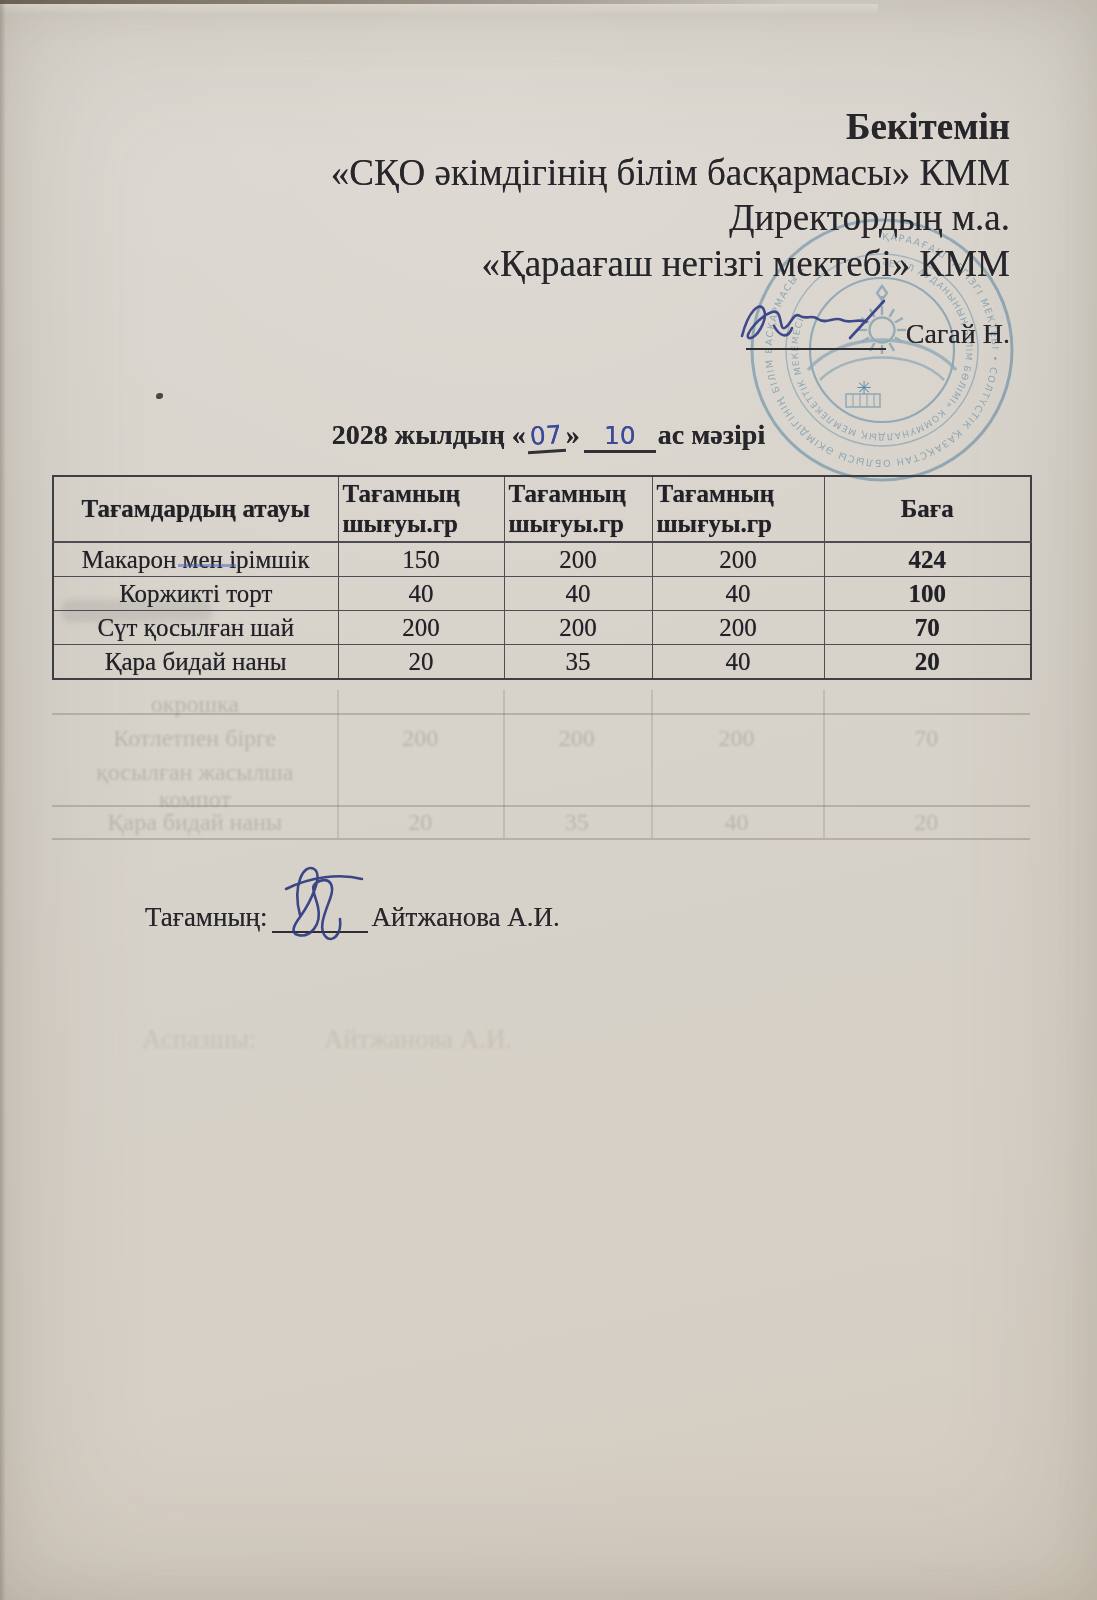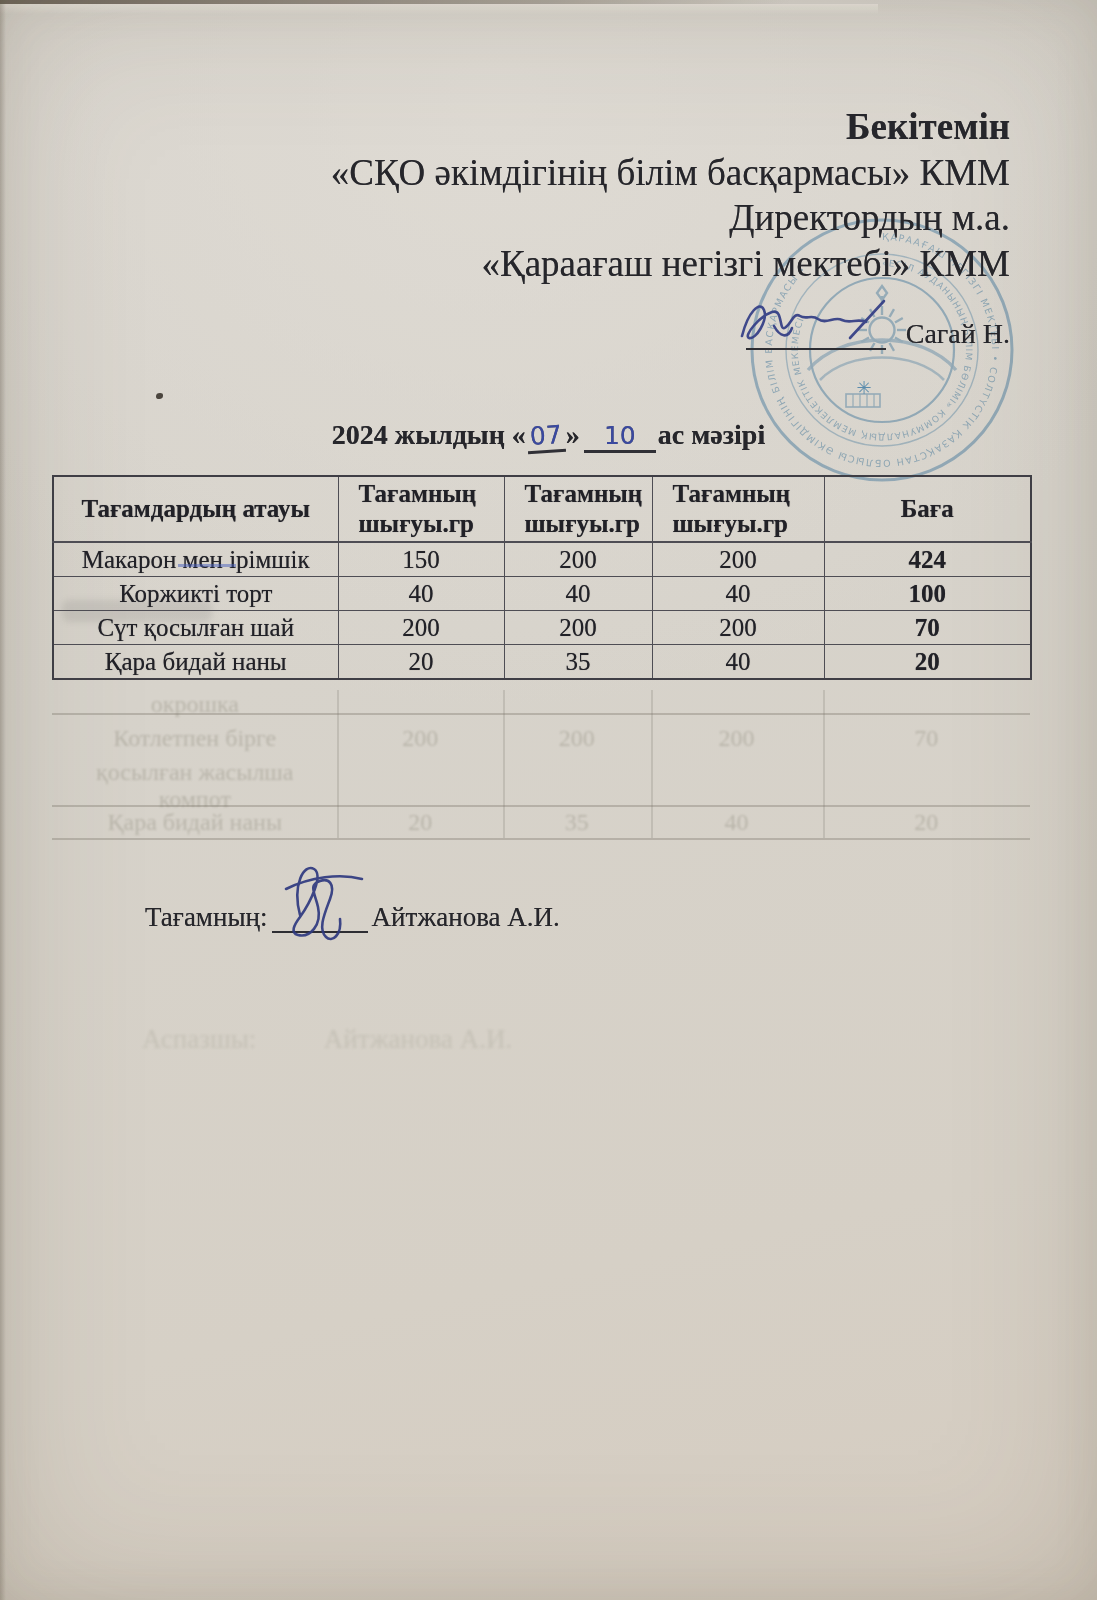--- a/index.html
+++ b/index.html
@@ -41,21 +41,21 @@
   .day-slot{display:inline-block;min-width:38px;text-align:center;border-bottom:3px solid #303036;
     transform:rotate(-4deg);margin:0 1px;}
   .month-slot{display:inline-block;width:72px;text-align:center;border-bottom:3px solid #303036;margin:0 2px 0 4px;}
 
   
   .menu{position:absolute;left:52px;top:475px;width:978px;border-collapse:collapse;table-layout:fixed;z-index:3;
     border:2.5px solid #3f3e45;}
   .menu td{border:1.6px solid #4e4d54;text-align:center;vertical-align:middle;
     color:#212127;text-shadow:0 0 .7px rgba(33,33,39,.6);}
   .menu tr.hdr1 td{height:62px;font-weight:bold;font-size:25px;line-height:30px;border-bottom-width:2.4px;}
-  .menu tr.hdr1 td.al{text-align:left;padding-left:20px;}
+  .menu tr.hdr1 td.al{text-align:left;padding-left:4px;}
   .menu tr.hdr2 td{height:30px;font-weight:bold;font-size:23px;}
   .menu tr.data td{height:31px;font-size:25px;}
   .menu td.price{font-weight:bold;}
 
   
   .cook{position:absolute;left:145px;top:866px;z-index:3;display:flex;align-items:flex-end;font-size:27px;
     text-shadow:0 0 .6px rgba(38,38,43,.65);}
   .cook-underline{display:inline-block;width:96px;border-bottom:2.5px solid #2e2e33;height:26px;position:relative;margin-left:4px;}
   .cook-underline svg{position:absolute;left:-4px;top:-52px;}
   .cook .name{margin-left:4px;margin-top:36px;}
@@ -141,21 +141,21 @@
             <path d="M42,34 C48,45 56,47 60,36"></path>
             <path d="M118,46 L152,9"></path>
           </g>
         </svg>
       </span>
       <span class="signer">Сагай Н.</span>
     </div>
   </div>
 
   <div class="doc-title">
-    <span class="seg">2024 жылдың «</span><span class="day-slot hand">07</span><span class="seg">»</span><span class="month-slot hand">10</span><span class="seg">ас мәзірі</span>
+    <span class="seg">2028 жылдың «</span><span class="day-slot hand">07</span><span class="seg">»</span><span class="month-slot hand">10</span><span class="seg">ас мәзірі</span>
   </div>
 
   <table class="menu">
     <colgroup>
       <col style="width:285px">
         <col style="width:166px">
         <col style="width:148px">
         <col style="width:172px">
         <col style="width:207px">
     </colgroup>

